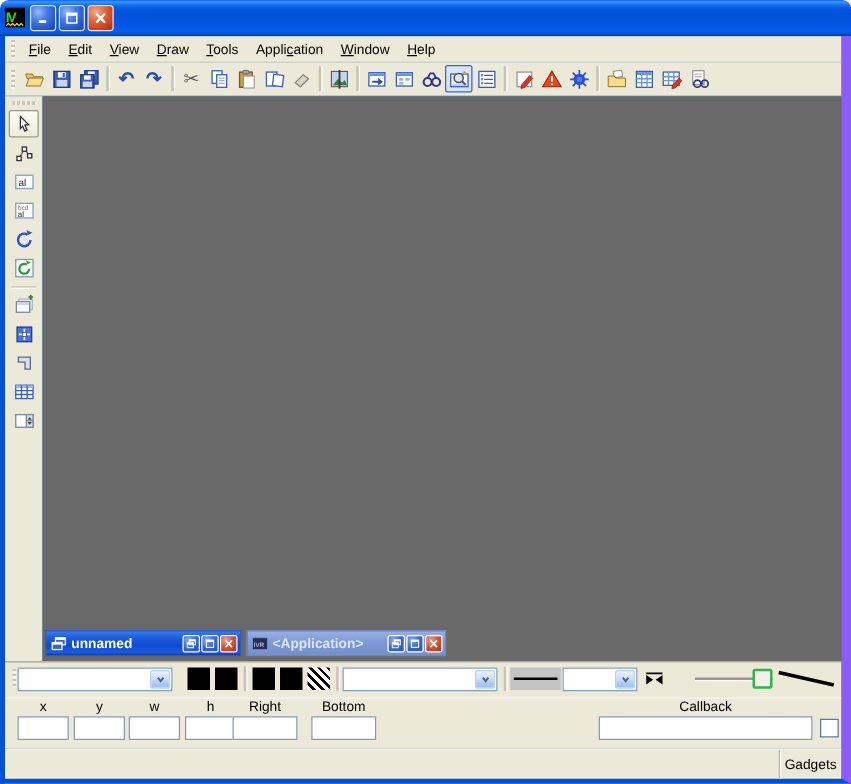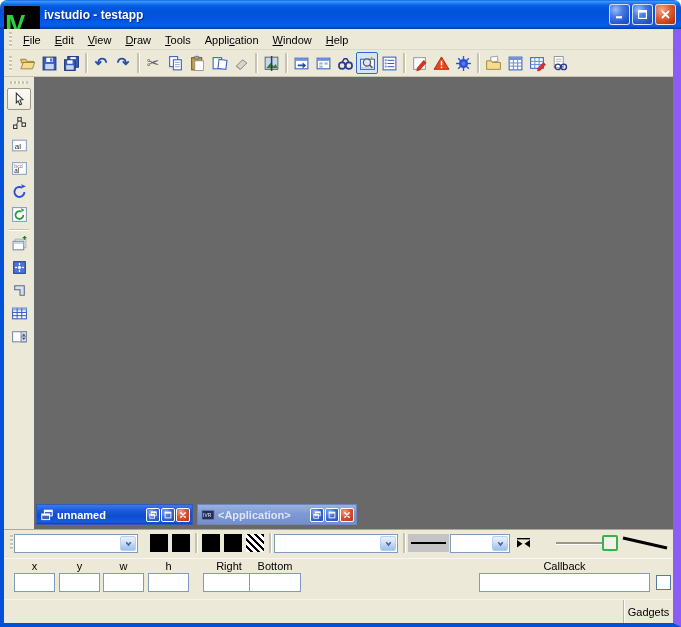--- a/index.html
+++ b/index.html
@@ -1,21 +1,21 @@
 <!DOCTYPE html>
 <html><head>
 <meta charset="utf-8">
 <style>
   html,body{margin:0;padding:0;background:#fff;font-family:"Liberation Sans",sans-serif;}
   *{box-sizing:border-box;}
   .window{position:relative;width:681px;height:627px;overflow:hidden;}
   
   .titlebar{height:29px;border-radius:7px 7px 0 0;display:flex;align-items:center;padding:0 5px 0 4px;
     background:linear-gradient(180deg,#0b63e8 0%,#3d95f8 5%,#2a86f4 9%,#1470ee 14%,#0760e6 20%,#0356de 28%,#0252da 45%,#0355e2 65%,#0459ea 78%,#055fee 86%,#0453d6 93%,#02389a 100%);}
-  .titlebar .app-ico{width:36px;height:17px;margin-right:4px;flex:0 0 auto;}
+  .titlebar .app-ico{width:16px;height:17px;margin-right:4px;flex:0 0 auto;}
   .titlebar .ttext{color:#fff;font-weight:bold;font-size:12px;text-shadow:1px 1px 1px #0a2a7a;flex:1;white-space:nowrap;}
   .capbtns{display:flex;gap:2px;}
   .cap-btn{width:21px;height:21px;border-radius:3px;border:1px solid rgba(255,255,255,.8);display:flex;align-items:center;justify-content:center;padding:0;}
   .cap-btn.blue{background:radial-gradient(circle at 30% 25%,#9cbcf8 0%,#4a7ce8 35%,#2358cc 72%,#1a46a8 100%);}
   .cap-btn.red{background:radial-gradient(circle at 30% 25%,#f4a890 0%,#e06438 40%,#c23c14 78%,#a82e0c 100%);}
   .cap-btn svg{width:11px;height:11px;display:block;}
   
   .framebody{position:absolute;top:29px;left:0;right:0;bottom:0;border-left:4px solid #0150d8;border-right:8px solid #8b5cf6;border-bottom:4px solid #0150d8;background:#0369a1;display:flex;flex-direction:column;}
   
   .menubar{height:21px;display:flex;align-items:center;padding-left:4px;background:#ece9d8;border-bottom:1px solid #ddd9c6;}
@@ -77,21 +77,21 @@
   .slider .track{position:absolute;left:0;right:0;top:8px;height:2px;background:#9a968a;box-shadow:0 1px 0 #fff;}
   .slider .thumb{position:absolute;right:0;top:1px;width:16px;height:16px;background:#f2f1ea;border:2px solid #35b44a;border-radius:2px;}
   .diagline{position:absolute;left:617px;top:4px;width:48px;height:18px;}
   .diagline svg{width:48px;height:18px;display:block;}
   
   .prow2{position:relative;height:42px;border-top:1px solid #f8f6ee;}
   .pfield{position:absolute;top:0;}
   .pfield .flabel{display:block;text-align:center;font-size:11px;color:#000;height:14px;line-height:14px;}
   .pfield input{display:block;width:100%;height:19px;border:1px solid #7f9db9;background:#fff;font-size:11px;padding:1px 3px;font-family:"Liberation Sans",sans-serif;}
   .field-x{left:10px;width:41px;}.field-y{left:55px;width:41px;}.field-w{left:99px;width:41px;}.field-h{left:144px;width:41px;}
-  .field-right{left:199px;width:52px;}.field-bottom{left:245px;width:52px;}
+  .field-right{left:182px;width:52px;}.field-bottom{left:245px;width:52px;}
   .field-name{left:300px;width:171px;}.field-callback{left:475px;width:171px;}
   .isgroup{position:absolute;left:646px;top:0;width:26px;text-align:center;}
   .isgroup .flabel{font-size:11px;height:14px;line-height:14px;display:block;margin-left:32px;}
   .ischeck{width:15px;height:15px;margin:2px auto 0 auto;background:#fff;border:1px solid #5a7a9c;}
   
   .statusbar{height:24px;background:#ece9d8;border-top:1px solid #f6f4ea;display:flex;align-items:stretch;font-size:11px;}
   .sb-spacer{flex:1;}
   .sb-cell{border-left:1px solid #b9b5a2;box-shadow:inset 1px 0 0 #fbfaf4;display:flex;align-items:center;justify-content:center;padding:0 6px;color:#000;}
   .sb-gadgets{width:50px;}
   .sb-selection{width:79px;}
@@ -100,21 +100,20 @@
 <body>
 
 <div class="window">
 
   <div class="titlebar">
     <span class="app-ico" id="app-ico"><svg viewBox="0 0 16 16">
           <rect width="16" height="16" fill="#000"></rect>
           <text x="0.5" y="11.5" font-size="11" font-weight="bold" fill="#2fd03c" letter-spacing="-1.5" font-family="Liberation Sans,sans-serif">IV</text>
           <path d="M1 14.5 l1.7-1.7 1.7 1.7 1.7-1.7 1.7 1.7 1.7-1.7 1.7 1.7 1.7-1.7 1.7 1.7" stroke="#f5d327" stroke-width="1" fill="none"></path>
         </svg></span>
-    <span class="ttext">ivstudio - testapp</span>
     <span class="capbtns">
       <button class="cap-btn blue">
           <svg viewBox="0 0 11 11">
             <rect x="2" y="7.2" width="6" height="2.2" fill="#fff"></rect>
           </svg>
         </button>
       <button class="cap-btn blue">
           <svg viewBox="0 0 11 11">
             <rect x="1.6" y="1.6" width="7.8" height="7.8" fill="none" stroke="#fff" stroke-width="1.2"></rect>
             <rect x="1.6" y="1.6" width="7.8" height="2" fill="#fff"></rect>

